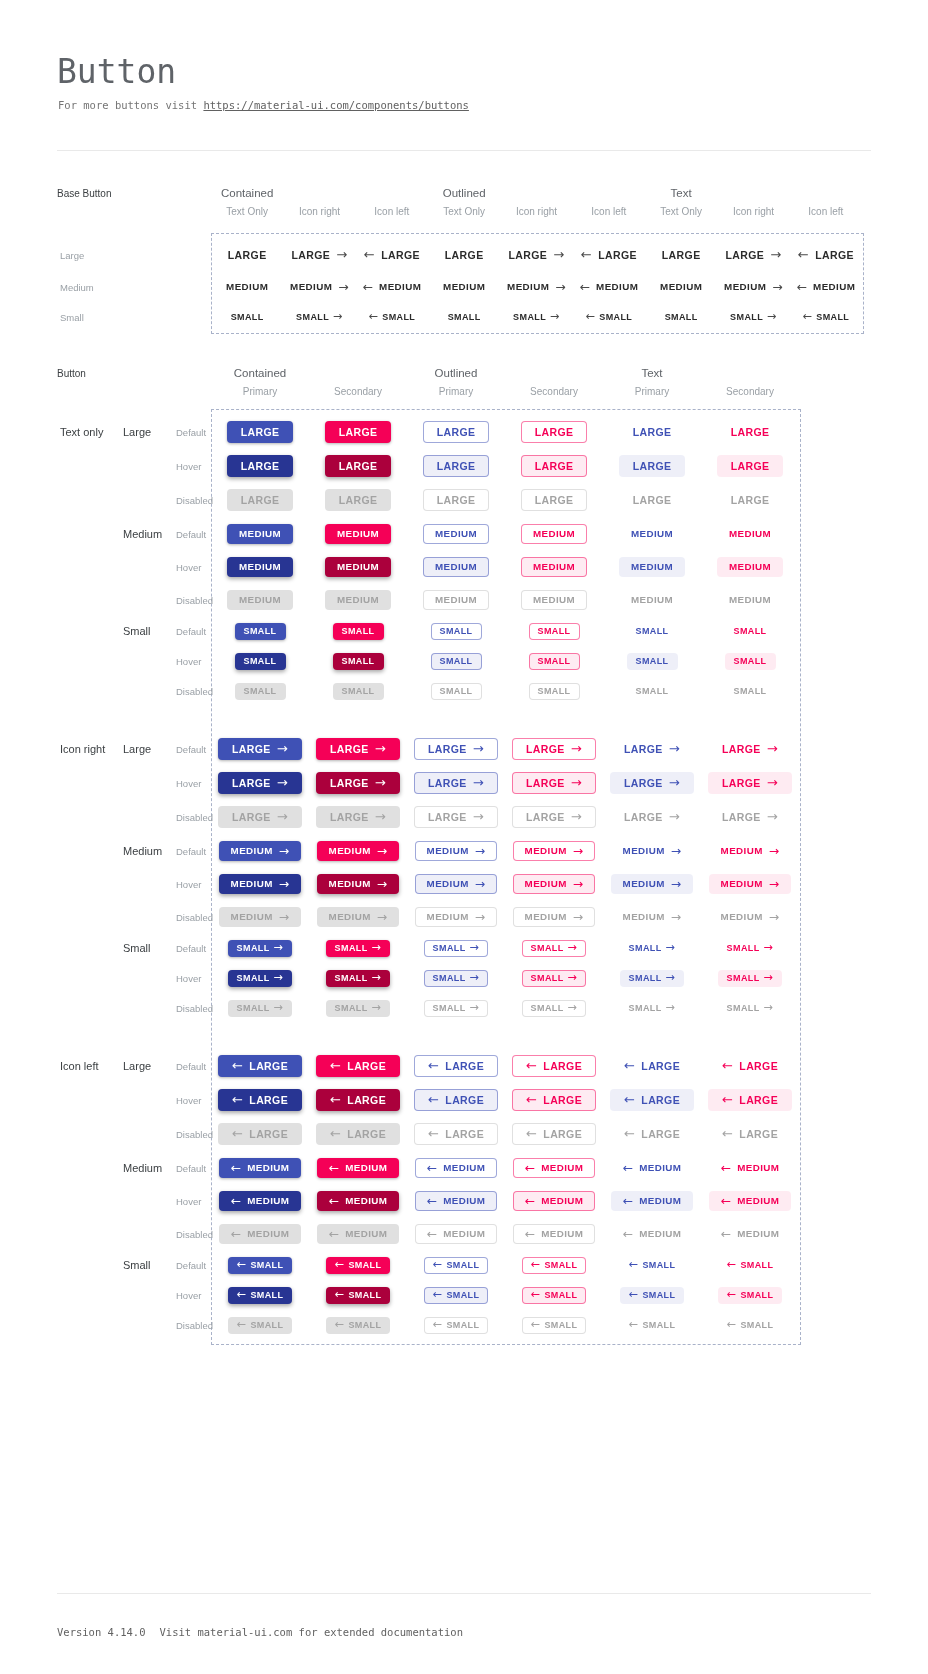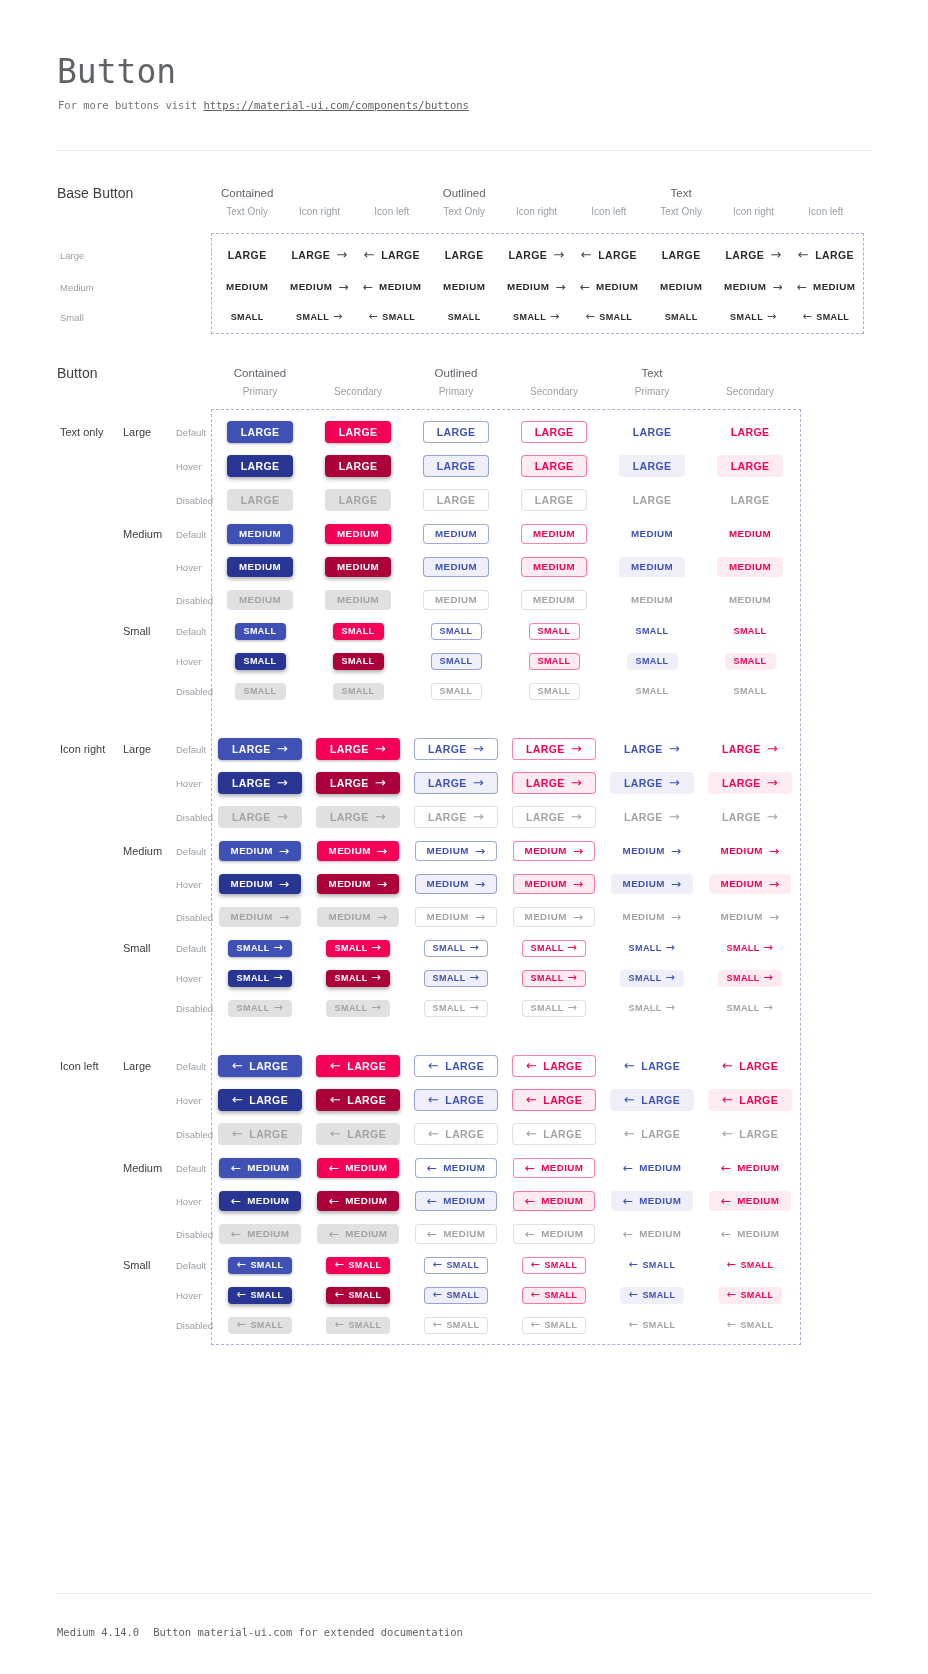--- a/index.html
+++ b/index.html
@@ -8,21 +8,21 @@
   
   .page-title{position:absolute;left:57px;top:52px;margin:0;font-family:"DejaVu Sans Mono",monospace;
               font-weight:400;font-size:33px;color:#5f6368;}
   .subtitle{position:absolute;left:58px;top:99px;margin:0;font-family:"DejaVu Sans Mono",monospace;
             font-size:10.5px;color:#757575;}
   .subtitle a{color:#616161;text-decoration:underline;}
   .hr{position:absolute;left:57px;right:57px;border-top:1px solid #e9e9e9;height:0;}
   .hr-top{top:150px;}
   .hr-bottom{top:1593px;}
   
-  .section-heading{position:absolute;left:57px;transform:translateY(-50%);font-size:14px;color:#3c4043;}
+  .section-heading{position:absolute;left:57px;transform:translateY(-50%);font-size:10px;color:#3c4043;}
   .col-group-header{position:absolute;transform:translate(-50%,-50%);font-size:11.5px;color:#5f6368;white-space:nowrap;}
   .col-sub-header{position:absolute;transform:translate(-50%,-50%);font-size:10px;color:#9aa0a6;white-space:nowrap;}
   
   .dashed-box{position:absolute;border:1px dashed var(--dashed-border);background:transparent;}
   .base-box{left:211px;top:233px;width:651px;height:99px;}
   .button-box{left:211px;top:409px;width:588px;height:934px;}
   
   .grid-row{position:absolute;left:0;width:928px;}
   .row-label{position:absolute;top:50%;transform:translateY(-50%);white-space:nowrap;}
   .row-label-group{left:60px;font-size:11px;color:#3c4043;}
@@ -1267,14 +1267,14 @@
         <div class="cell" style="left: 701px; width: 98px;">
           <button class="mbtn textv secondary small disabled">
             <span class="arr">←</span>
             <span class="mbtn-label">SMALL</span>
           </button>
         </div>
       </div>
     </div>
 
   <div class="hr hr-bottom"></div>
-  <div class="footer"><span>Medium 4.14.0</span><span class="sep"></span><span>Button material-ui.com for extended documentation</span></div>
+  <div class="footer"><span>Version 4.14.0</span><span class="sep"></span><span>Visit material-ui.com for extended documentation</span></div>
 </div>
 
 </body></html>

